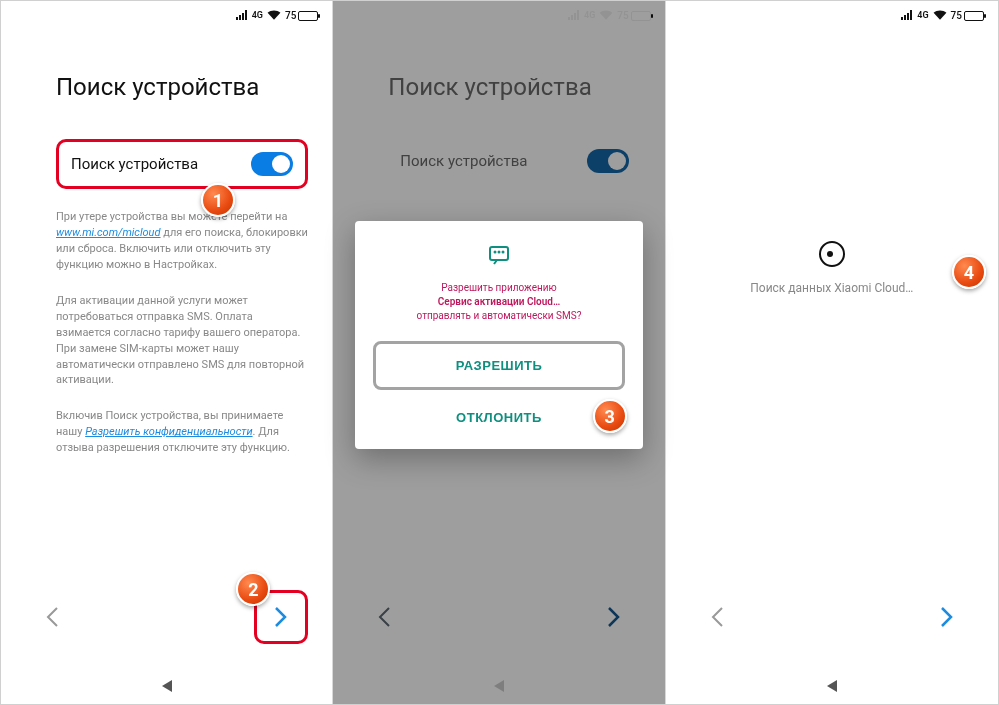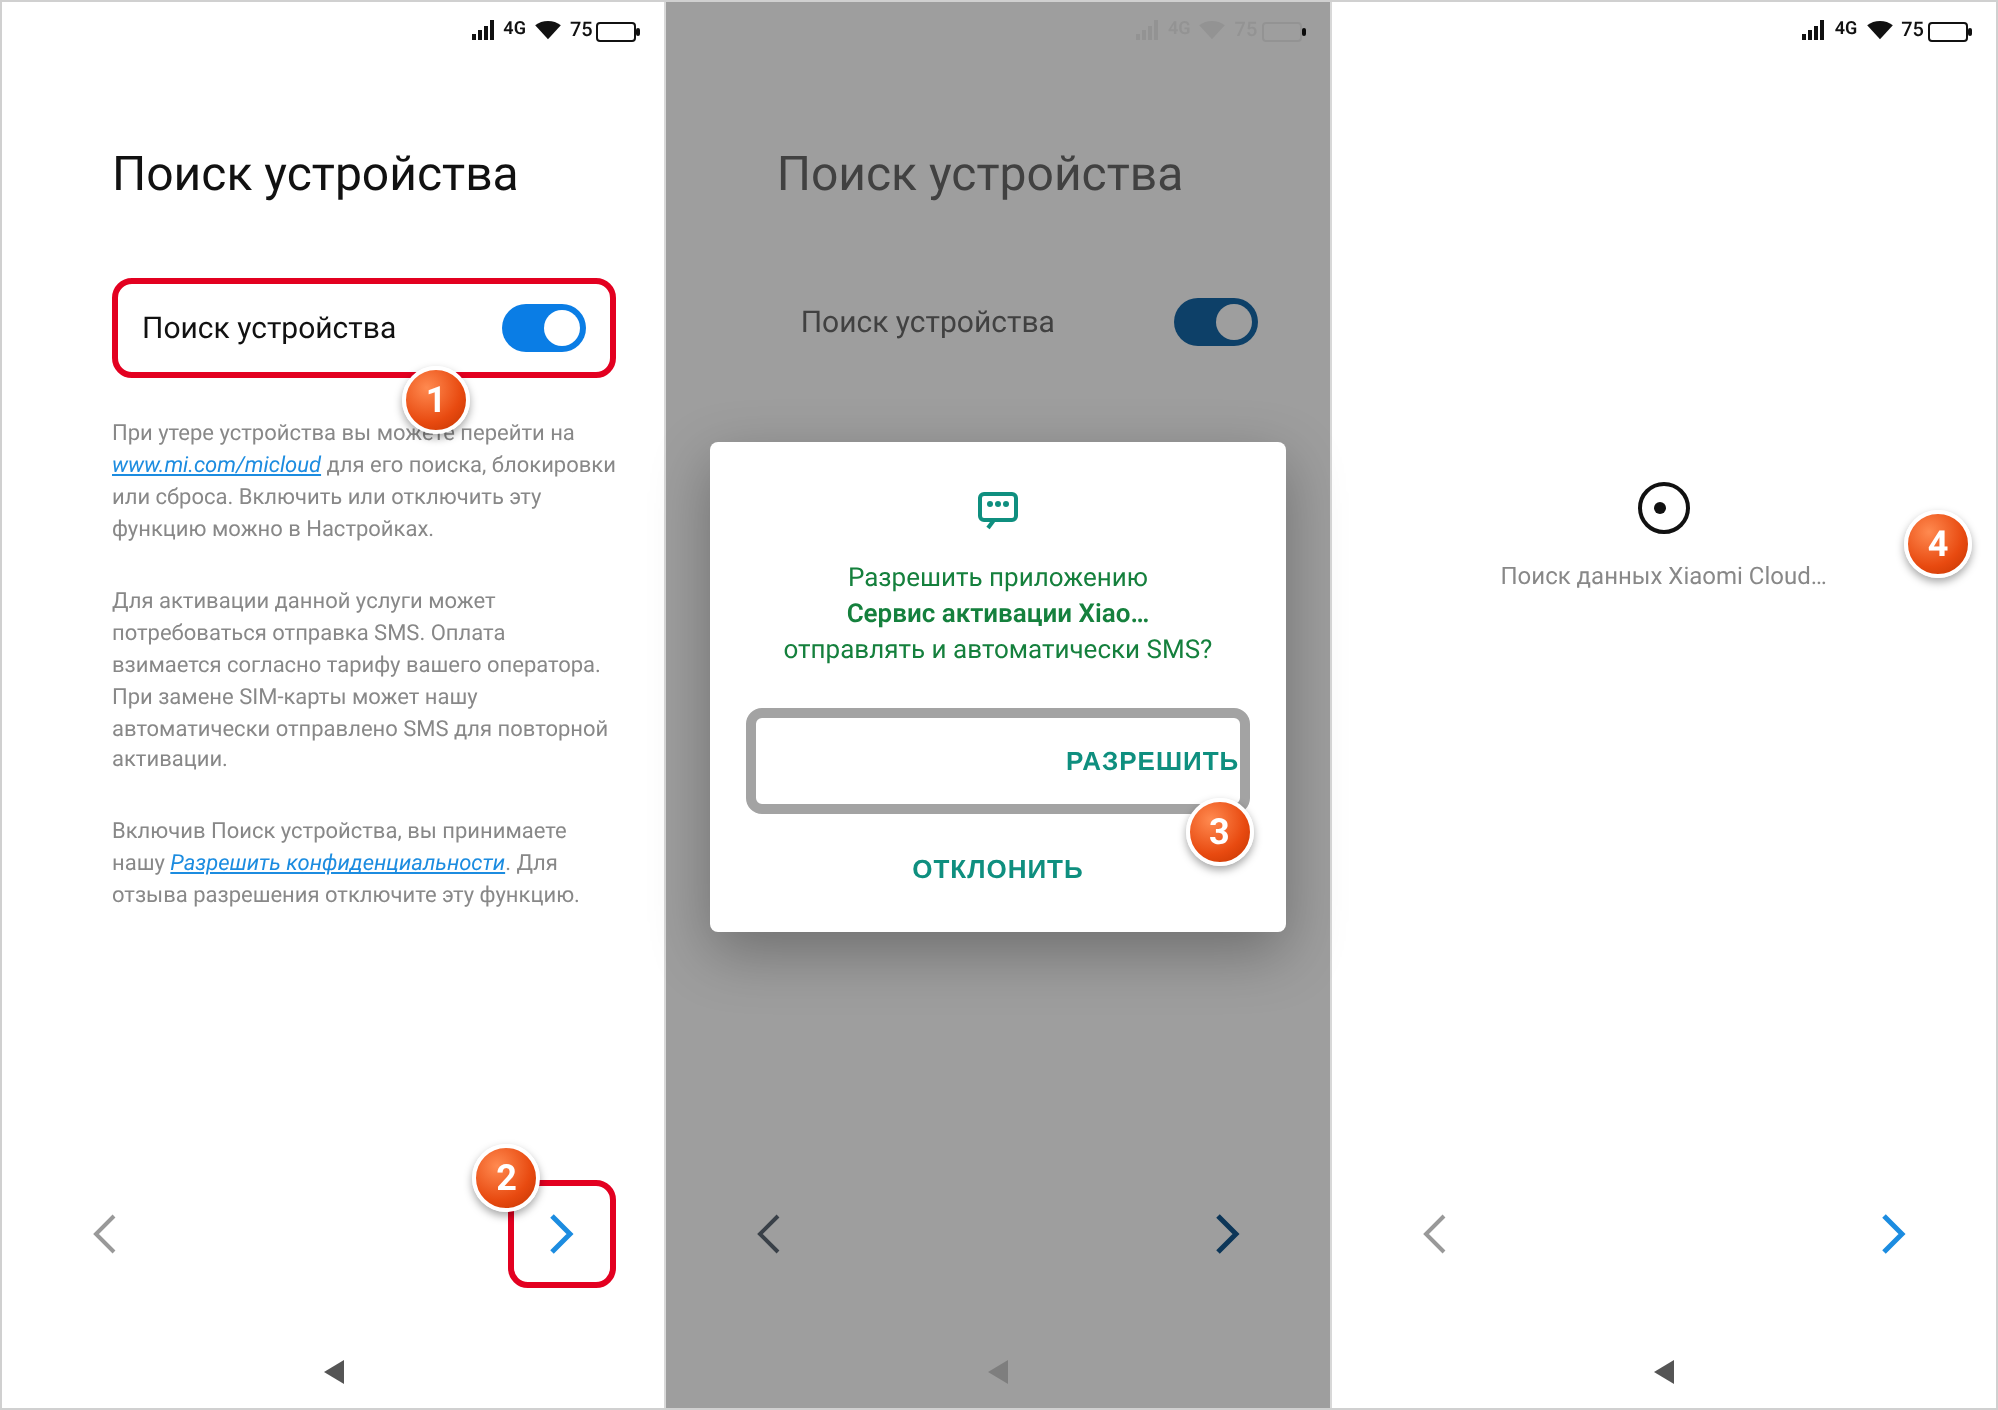--- a/index.html
+++ b/index.html
@@ -168,42 +168,41 @@
     border-radius: 4px;
     box-shadow: 0 10px 30px rgba(0,0,0,0.3);
     padding: 22px 18px 10px 18px;
     text-align: center;
   }
   .dialog-icon {
     color: #0f8f7f;
     margin-bottom: 10px;
   }
   .dialog-text {
-    font-size: 13px;
-    color: #15803d;
+    font-size: 10px;
+    color: #be185d;
     line-height: 1.4;
     margin-bottom: 18px;
   }
   .dialog-text b { font-weight: 600; }
   .dialog-btn {
     display: block;
     width: 100%;
     padding: 14px 0;
     font-size: 13px;
     font-weight: 600;
     letter-spacing: 0.5px;
     color: #0f8f7f;
     background: none; border: none;
     cursor: pointer;
   }
   .dialog-btn.boxed {
-    border: 5px solid #a3a3a3;
+    border: 3px solid #a3a3a3;
     border-radius: 8px;
     margin-bottom: 6px;
-    text-align: right;
   }
 
   
   .loading-wrap {
     position: absolute;
     top: 240px;
     left: 0; right: 0;
     text-align: center;
   }
   .spinner {
@@ -333,21 +332,21 @@
         <svg width="24" height="24" viewBox="0 0 24 24" fill="none" stroke="#0f8f7f" stroke-width="2">
           <rect x="3" y="4" width="18" height="13" rx="2"></rect>
           <path d="M7 21l3-4"></path>
           <line x1="8" y1="9" x2="8" y2="9" stroke-width="3" stroke-linecap="round"></line>
           <line x1="12" y1="9" x2="12" y2="9" stroke-width="3" stroke-linecap="round"></line>
           <line x1="16" y1="9" x2="16" y2="9" stroke-width="3" stroke-linecap="round"></line>
         </svg>
       </div>
       <div class="dialog-text">
         <span>Разрешить приложению</span><br>
-        <b>Сервис активации Xiao…</b><br>
+        <b>Сервис активации Cloud…</b><br>
         <span>отправлять и автоматически SMS?</span>
       </div>
       <button class="dialog-btn boxed">РАЗРЕШИТЬ</button>
       <button class="dialog-btn">ОТКЛОНИТЬ</button>
     </div>
 
     <div class="bottom-nav">
       <div class="nav-arrow">
         <svg width="14" height="22" viewBox="0 0 14 22">
             <path d="M12 2 L3 11 L12 20" stroke="#5d6874" stroke-width="2" fill="none"></path>

